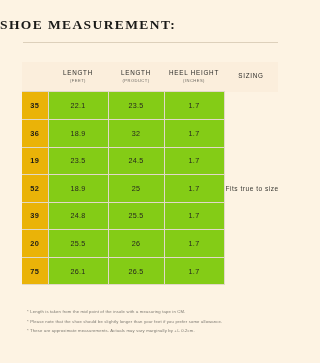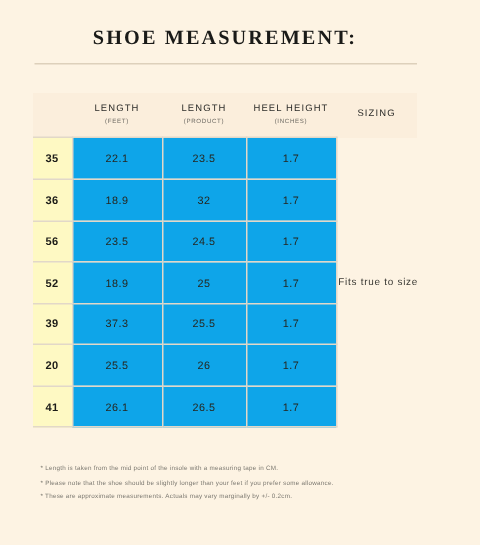--- a/index.html
+++ b/index.html
@@ -18,21 +18,21 @@
   .page {
     width: 300px;
     height: 363px;
     position: relative;
     background: #fdf3e3;
   }
 
   
   .title-wrap {
     padding-top: 17px;
-    text-align: center;
+    text-align: left;
   }
   .title {
     font-family: "Liberation Serif", serif;
     font-weight: bold;
     font-size: 13.5px;
     letter-spacing: 1.4px;
     color: #1a1a18;
     white-space: nowrap;
   }
   .title-rule {
@@ -87,26 +87,26 @@
 
   tbody td {
     height: 24.6px;
     text-align: center;
     vertical-align: middle;
     font-size: 7.2px;
     color: #26261f;
     letter-spacing: 0.3px;
     border-bottom: 1px solid #e2d8c8;
     border-right: 1px solid #e2d8c8;
-    background: #0ea5e9;
+    background: #84cc16;
   }
   tbody tr:first-child td { border-top: 1px solid #e2d8c8; }
 
   td.cell-size {
-    background: #fef9c3;
+    background: #eab308;
     font-weight: bold;
     font-size: 7.4px;
     color: #1c1c18;
     border-left: none;
     border-right: 1px solid #e2d8c8;
   }
   td.cell-sizing {
     background: #fdf3e3;
     border-right: none;
     border-bottom: none;
@@ -177,45 +177,45 @@
           <td>1.7</td>
           <td class="cell-sizing" rowspan="7">Fits true to size</td>
         </tr>
         <tr>
           <td class="cell-size">36</td>
           <td>18.9</td>
           <td>32</td>
           <td>1.7</td>
         </tr>
         <tr>
-          <td class="cell-size">56</td>
+          <td class="cell-size">19</td>
           <td>23.5</td>
           <td>24.5</td>
           <td>1.7</td>
         </tr>
         <tr>
           <td class="cell-size">52</td>
           <td>18.9</td>
           <td>25</td>
           <td>1.7</td>
         </tr>
         <tr>
           <td class="cell-size">39</td>
-          <td>37.3</td>
+          <td>24.8</td>
           <td>25.5</td>
           <td>1.7</td>
         </tr>
         <tr>
           <td class="cell-size">20</td>
           <td>25.5</td>
           <td>26</td>
           <td>1.7</td>
         </tr>
         <tr>
-          <td class="cell-size">41</td>
+          <td class="cell-size">75</td>
           <td>26.1</td>
           <td>26.5</td>
           <td>1.7</td>
         </tr>
       </tbody>
     </table>
   </div>
 
   <div class="notes">
     <div class="note-line">* Length is taken from the mid point of the insole with a measuring tape in CM.</div>

